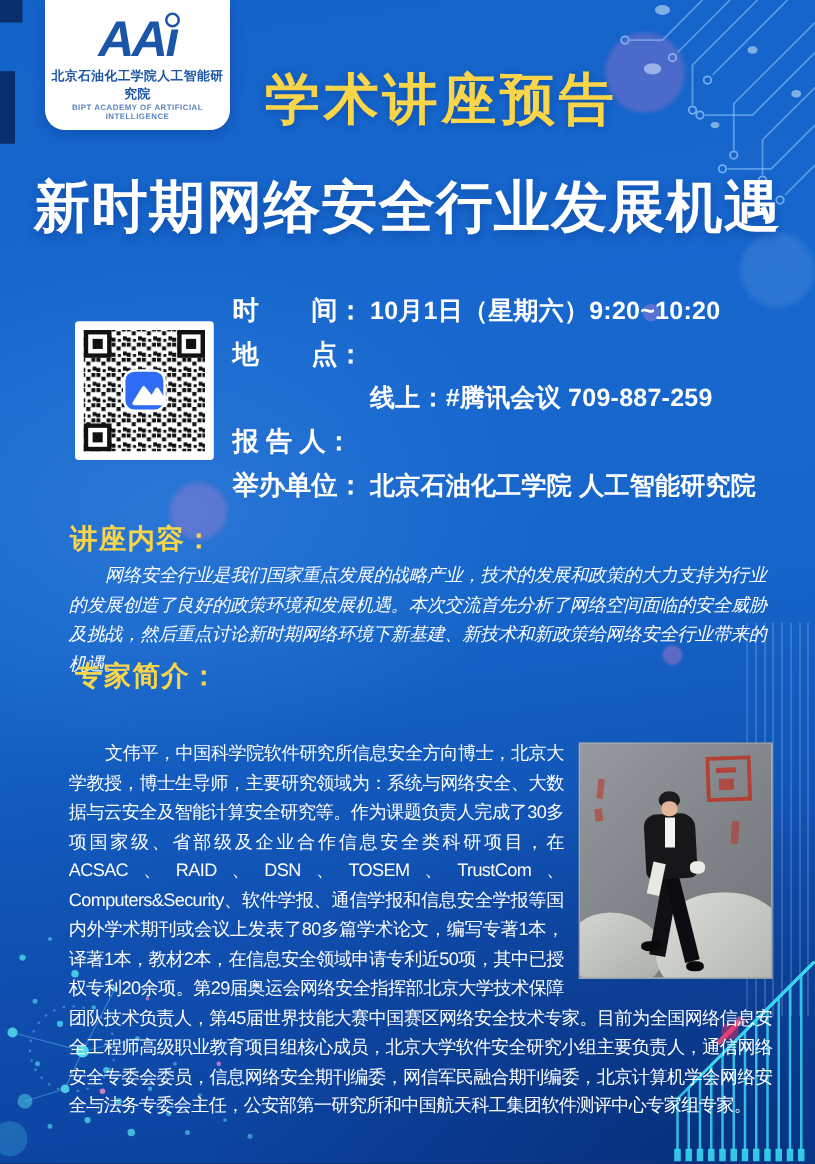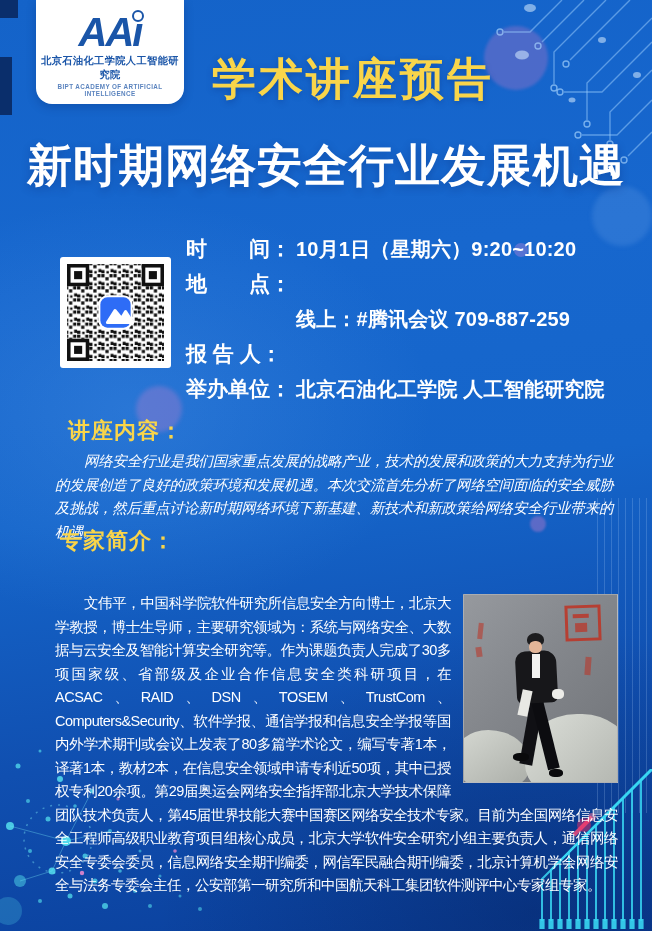--- a/index.html
+++ b/index.html
@@ -48,21 +48,21 @@
   .main-title{left:0;top:136px;width:652px;text-align:center;font-size:45px;font-weight:900;
     letter-spacing:1px;color:#fff;text-shadow:0 3px 8px rgba(0,30,100,.30);}
   
   .qr-box{left:60px;top:257px;width:101px;height:101px;background:#fff;padding:5px;border-radius:3px;}
   .info{left:186px;top:238px;display:flex;flex-direction:column;gap:13px;}
   .info-row{display:flex;align-items:center;min-height:22px;font-size:21px;line-height:22px;}
   .info-label{width:110px;flex:0 0 110px;font-weight:800;white-space:pre;}
   .info-value{font-weight:700;font-size:20px;letter-spacing:.2px;white-space:nowrap;}
   
   .sec-heading{font-size:22px;font-weight:800;letter-spacing:1px;color:var(--accent-gold,#F9D54A);}
-  .h-content{left:68px;top:416px;}
+  .h-content{left:56px;top:416px;}
   .h-expert{left:60px;top:526px;}
   .body-text{font-size:14.5px;letter-spacing:-0.5px;line-height:23.5px;text-align:justify;
     text-indent:2em;color:#FDFEFF;font-weight:500;}
   .content-para{left:55px;top:450px;width:558px;font-style:italic;}
   .bio{left:55px;top:592px;width:563px;}
   
   .photo{float:right;width:153px;height:187px;margin:2px 0 0 12px;position:relative;overflow:hidden;
     border:1px solid rgba(255,255,255,.35);
     background:linear-gradient(135deg,#96999E 0%,#83868B 45%,#6F7277 100%);}
   .photo .red{position:absolute;background:transparent;border:3px solid rgba(190,50,35,.85);}

